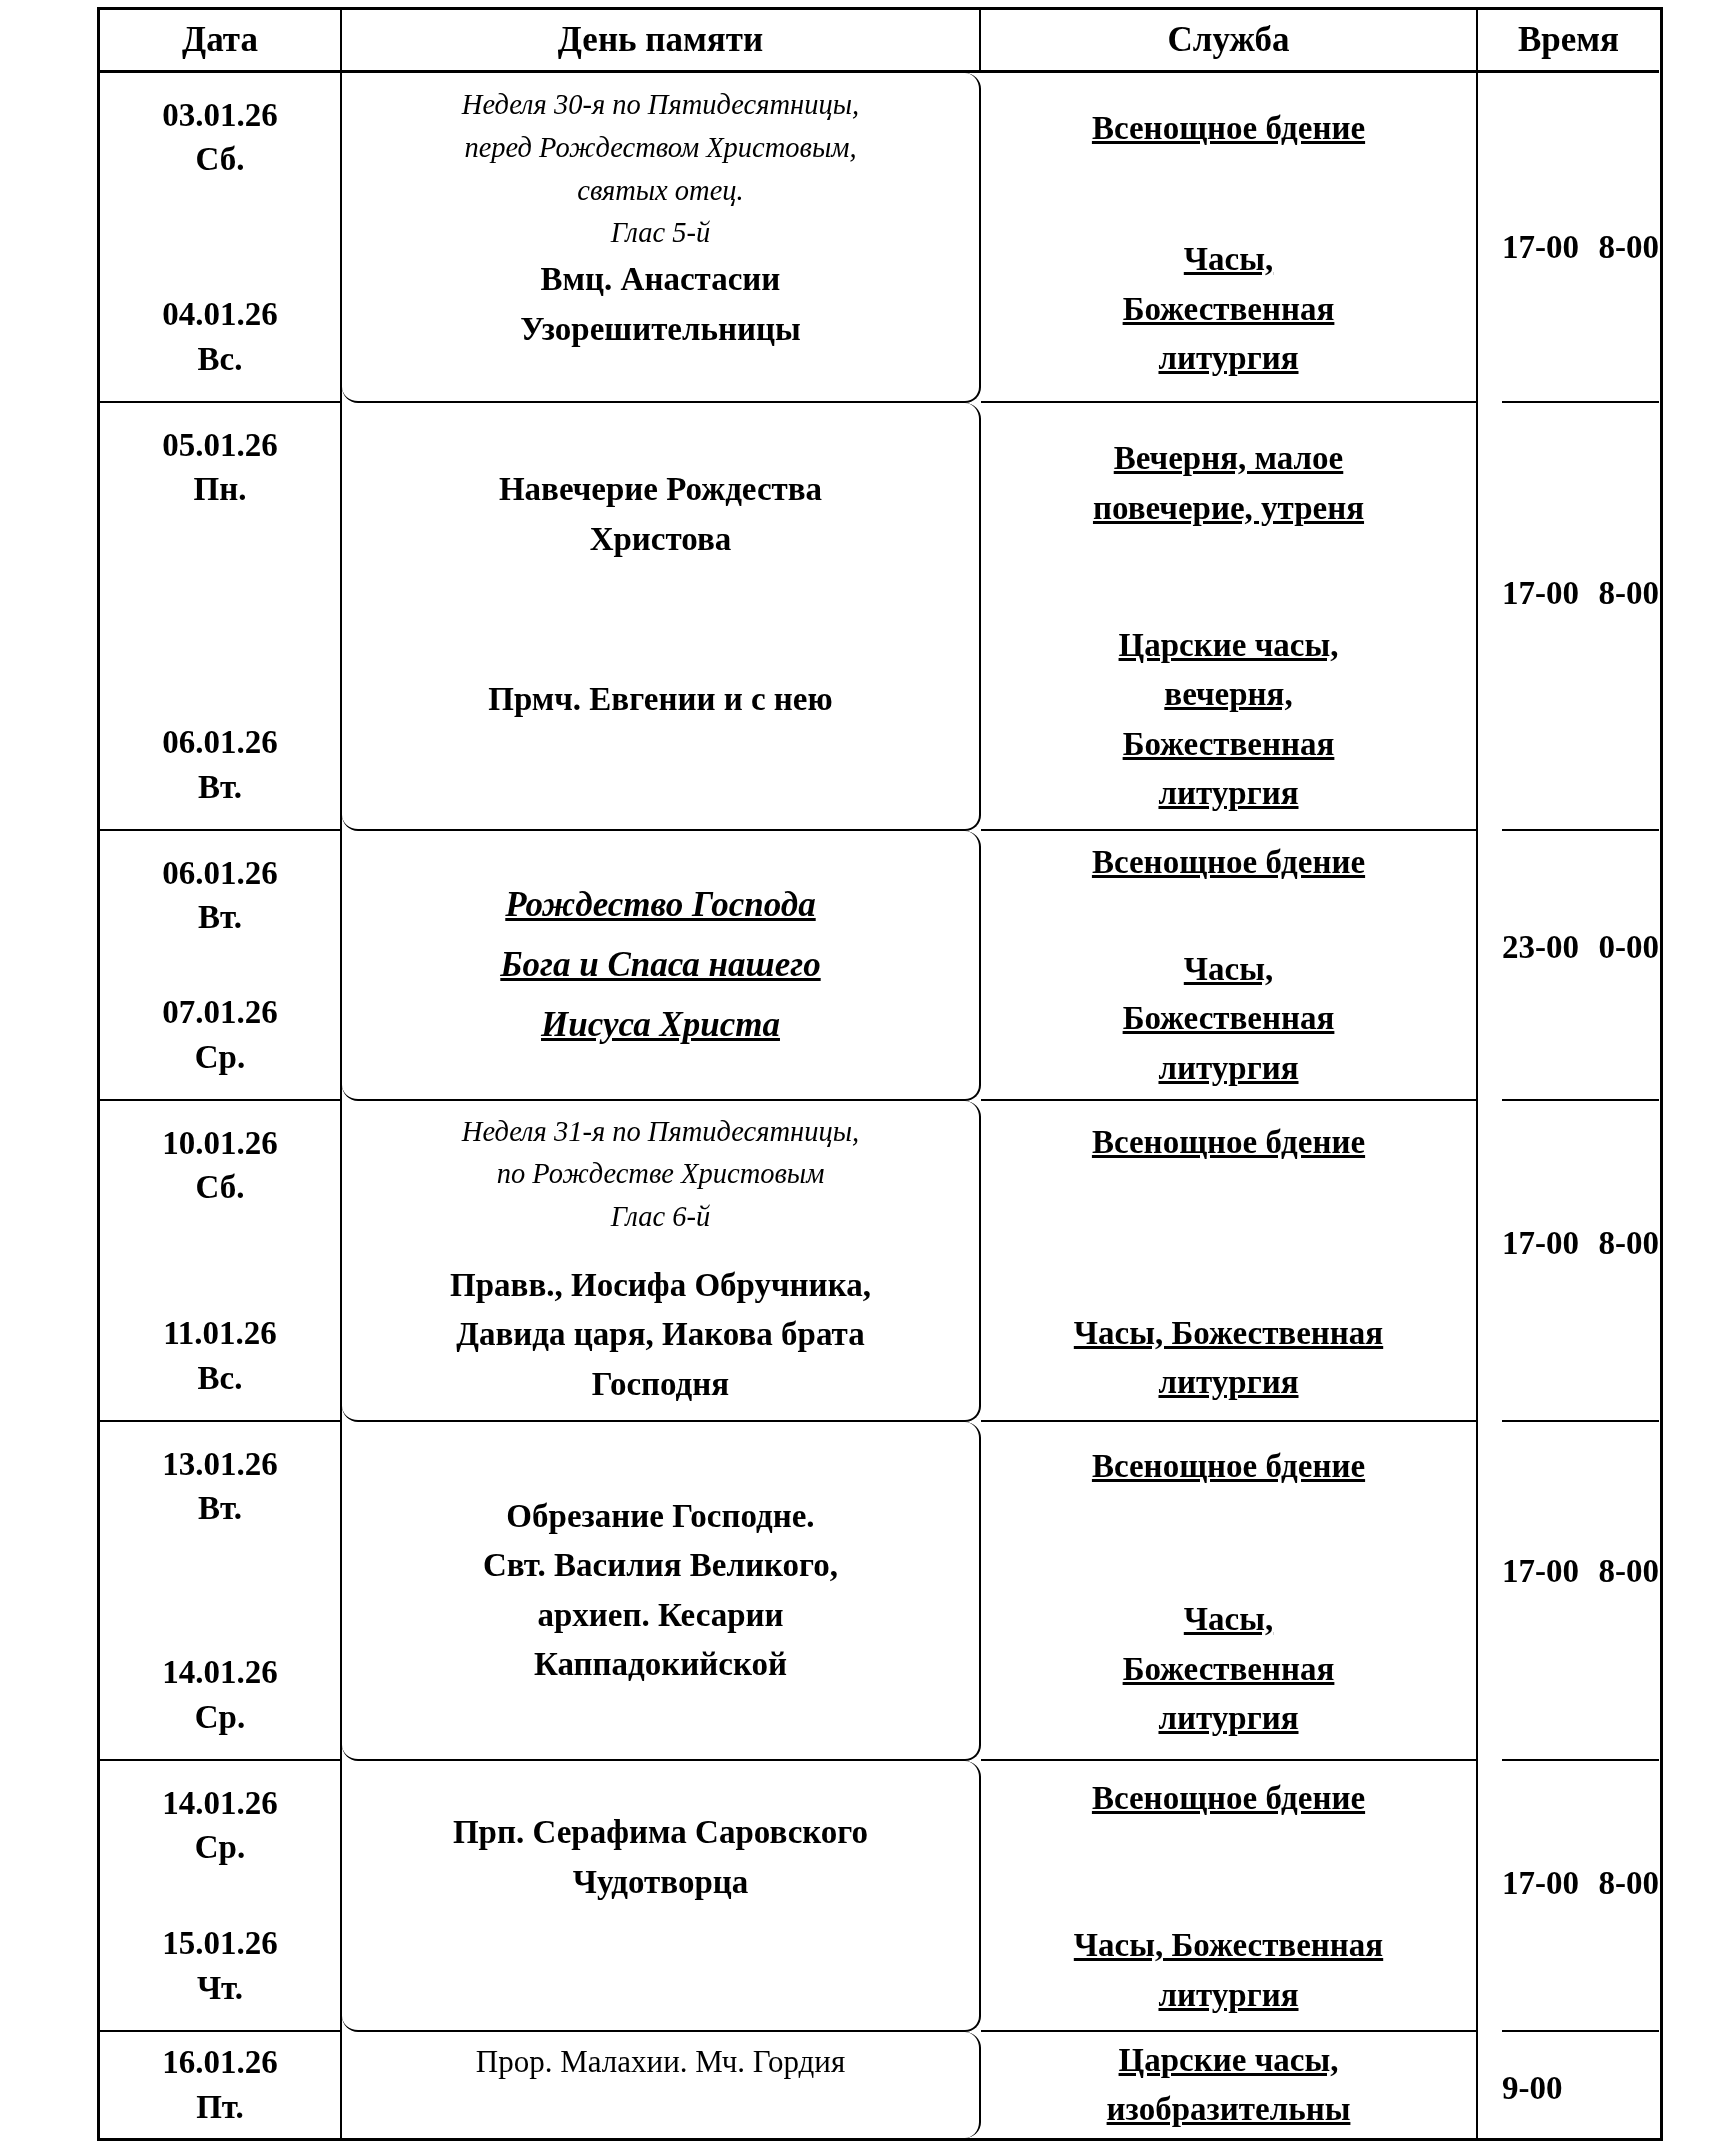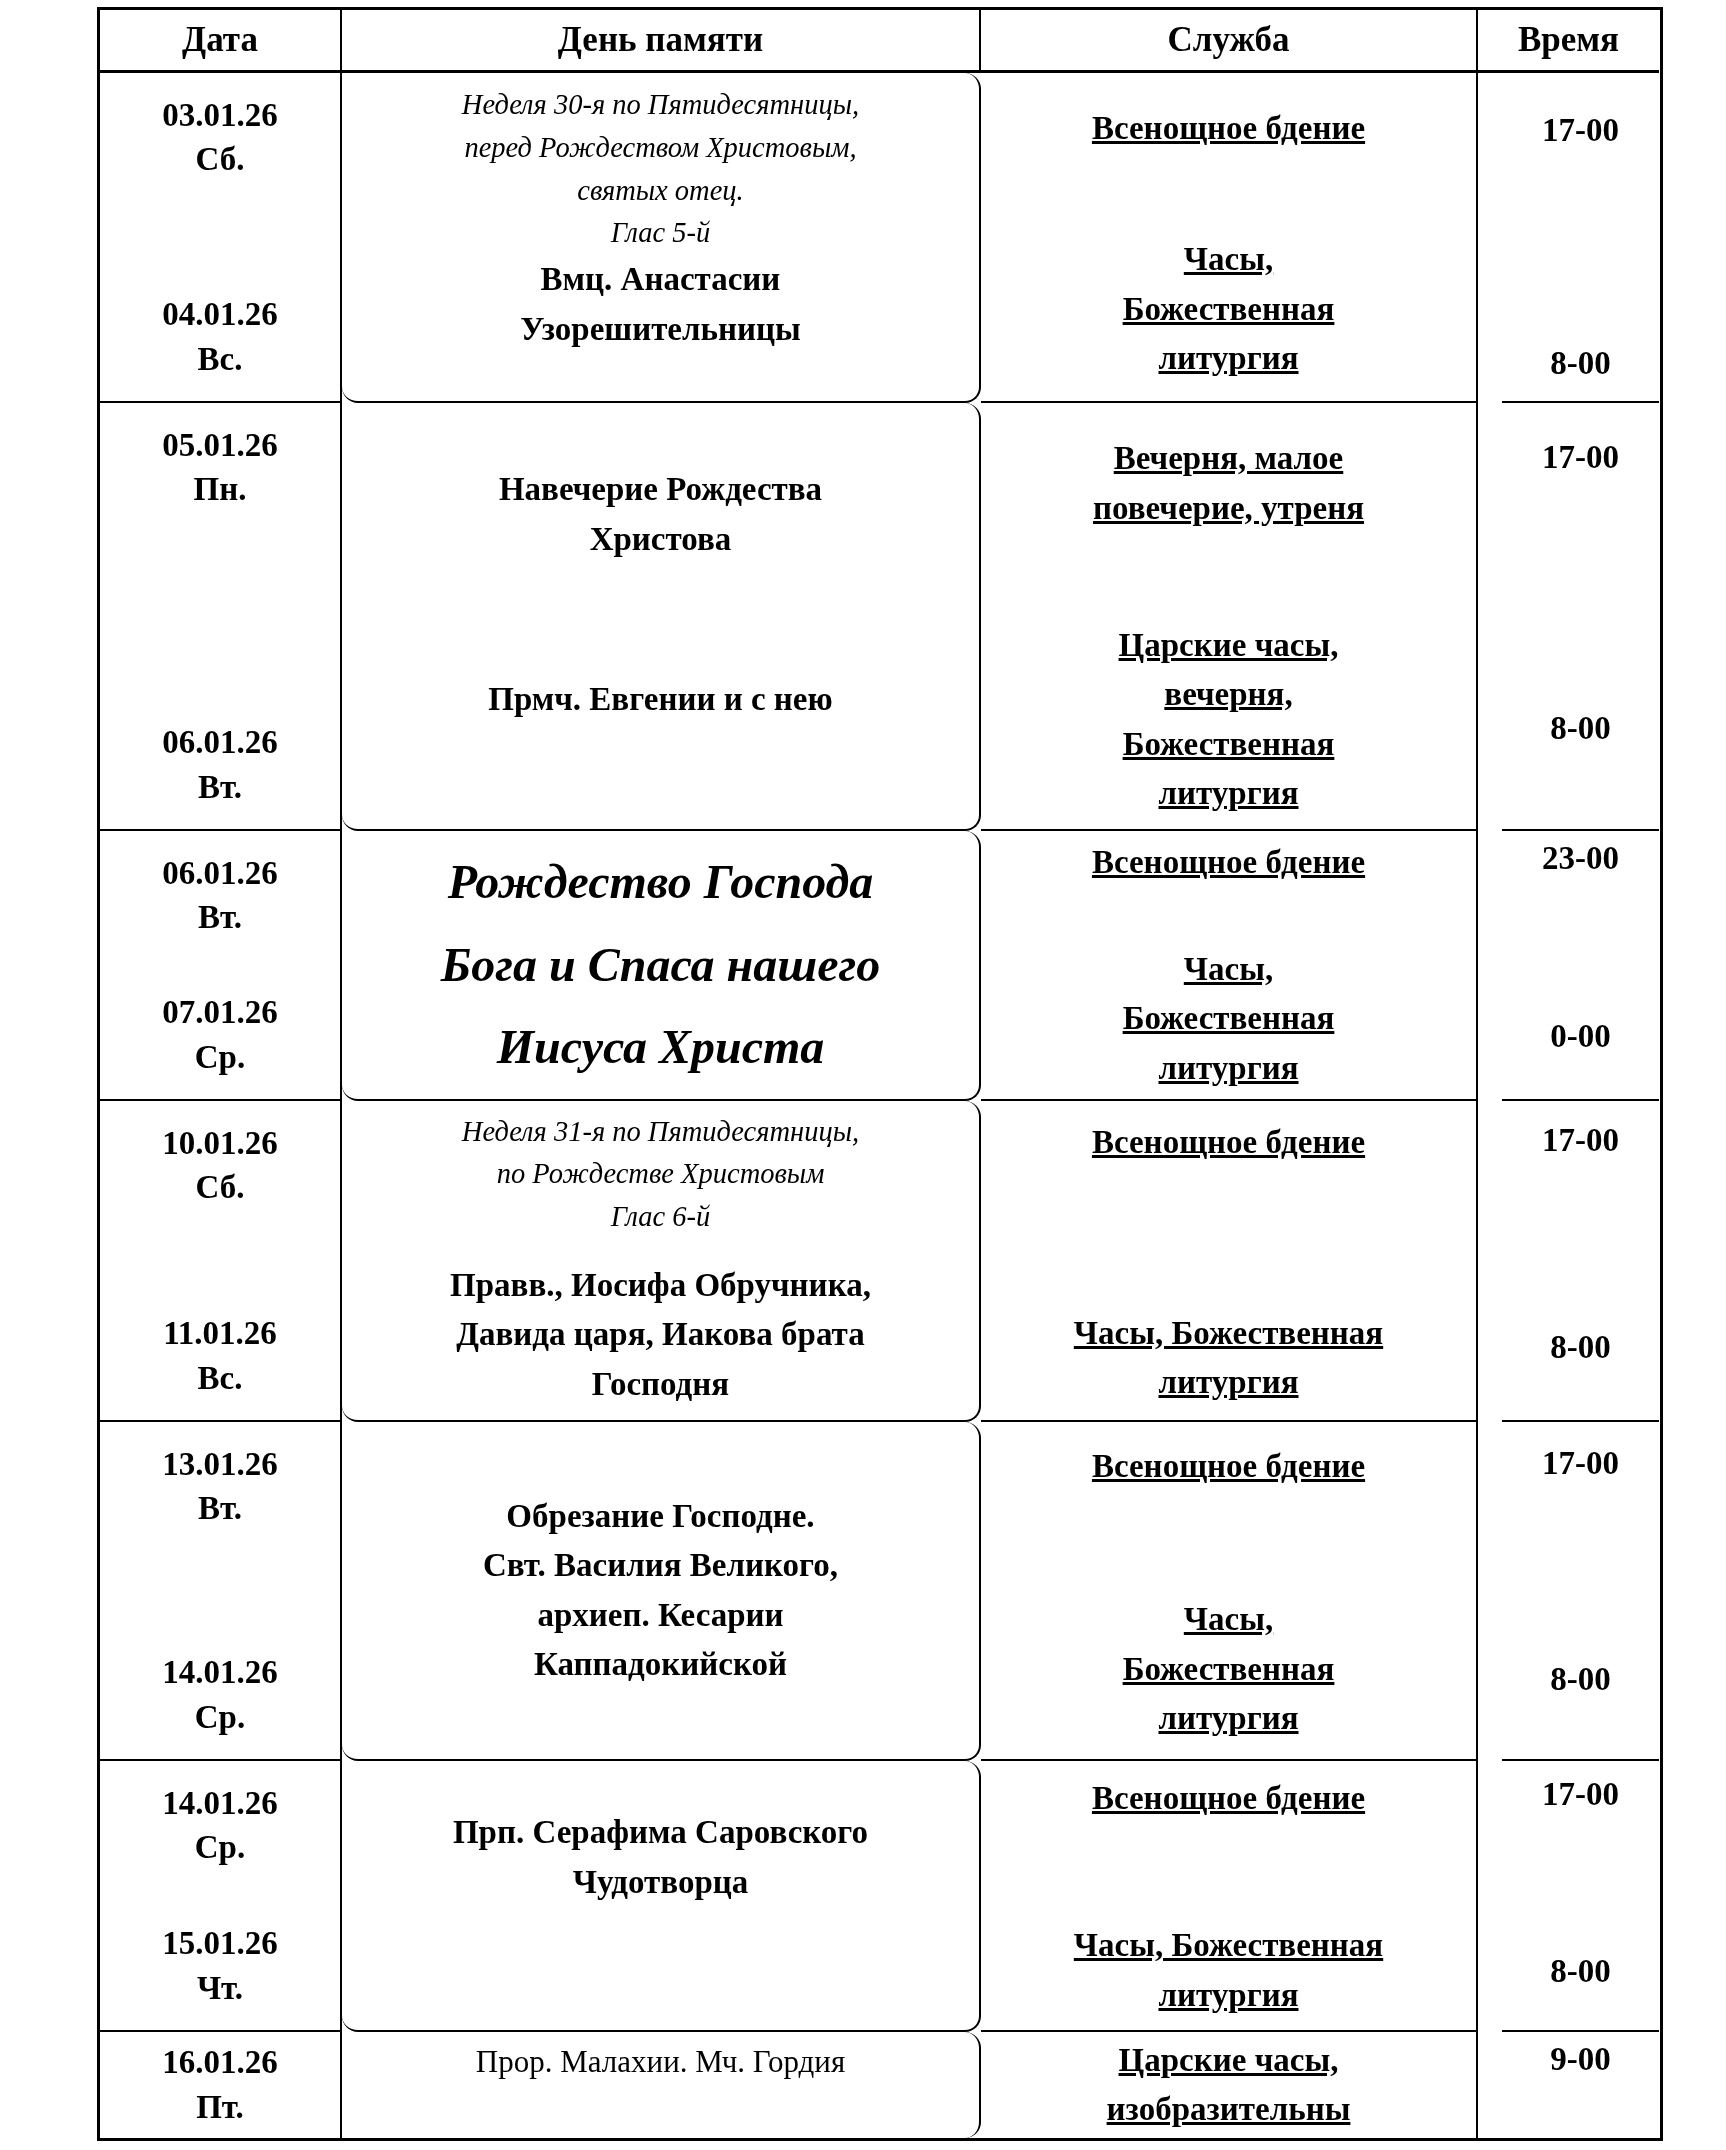--- a/index.html
+++ b/index.html
@@ -56,36 +56,36 @@
     display:flex;
     flex-direction:column;
     align-items:center;
     text-align:center;
     padding:0 12.5px;
     border-radius:16px;
   }
   .prelines { white-space:pre-line; }
   .m-italic { font-style:italic; font-size:28.5px; line-height:1.5; }
   .m-bold { font-weight:bold; font-size:33px; line-height:1.5; }
-  .m-big { font-weight:bold; font-style:italic; font-size:48px; line-height:1.72; }
+  .m-big { font-weight:bold; font-style:italic; font-size:35px; line-height:1.72;text-decoration:underline; }
   .m-regular { font-size:31px; line-height:1.4;font-family:Liberation Serif, serif; }
   .service-cell {
     display:flex;
     flex-direction:column;
     justify-content:space-between;
     align-items:center;
     text-align:center;
     font-weight:bold;
     font-size:33px;
     line-height:1.5;
     text-decoration:underline;
   }
   .time-cell {
     display:flex;
-    flex-direction:column;
+    flex-direction:row;
     justify-content:space-between;
     align-items:center;
     text-align:center;
     font-weight:bold;
     font-size:33px;
     line-height:1.2;
     margin-left:24px;
   }
 </style>
 </head>

